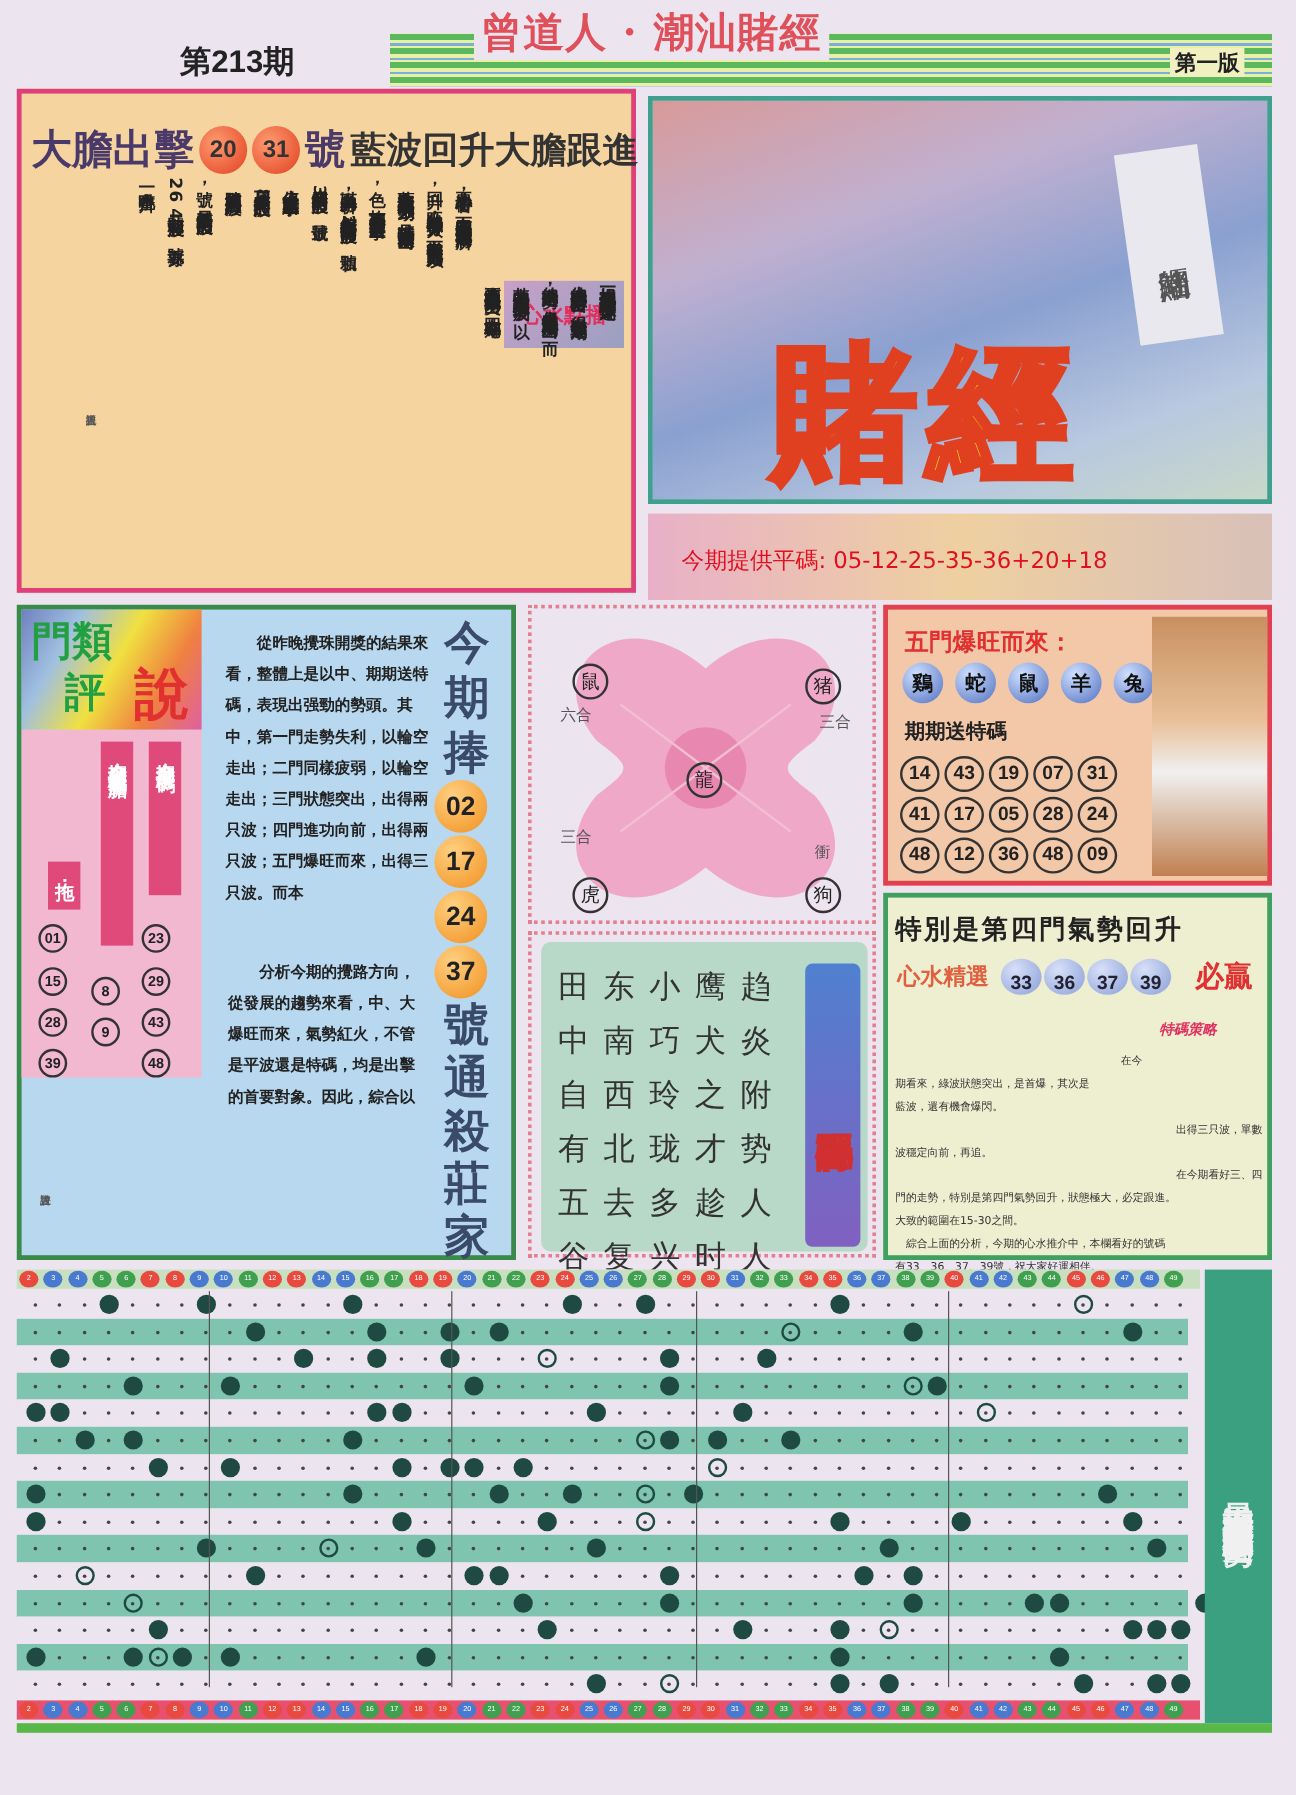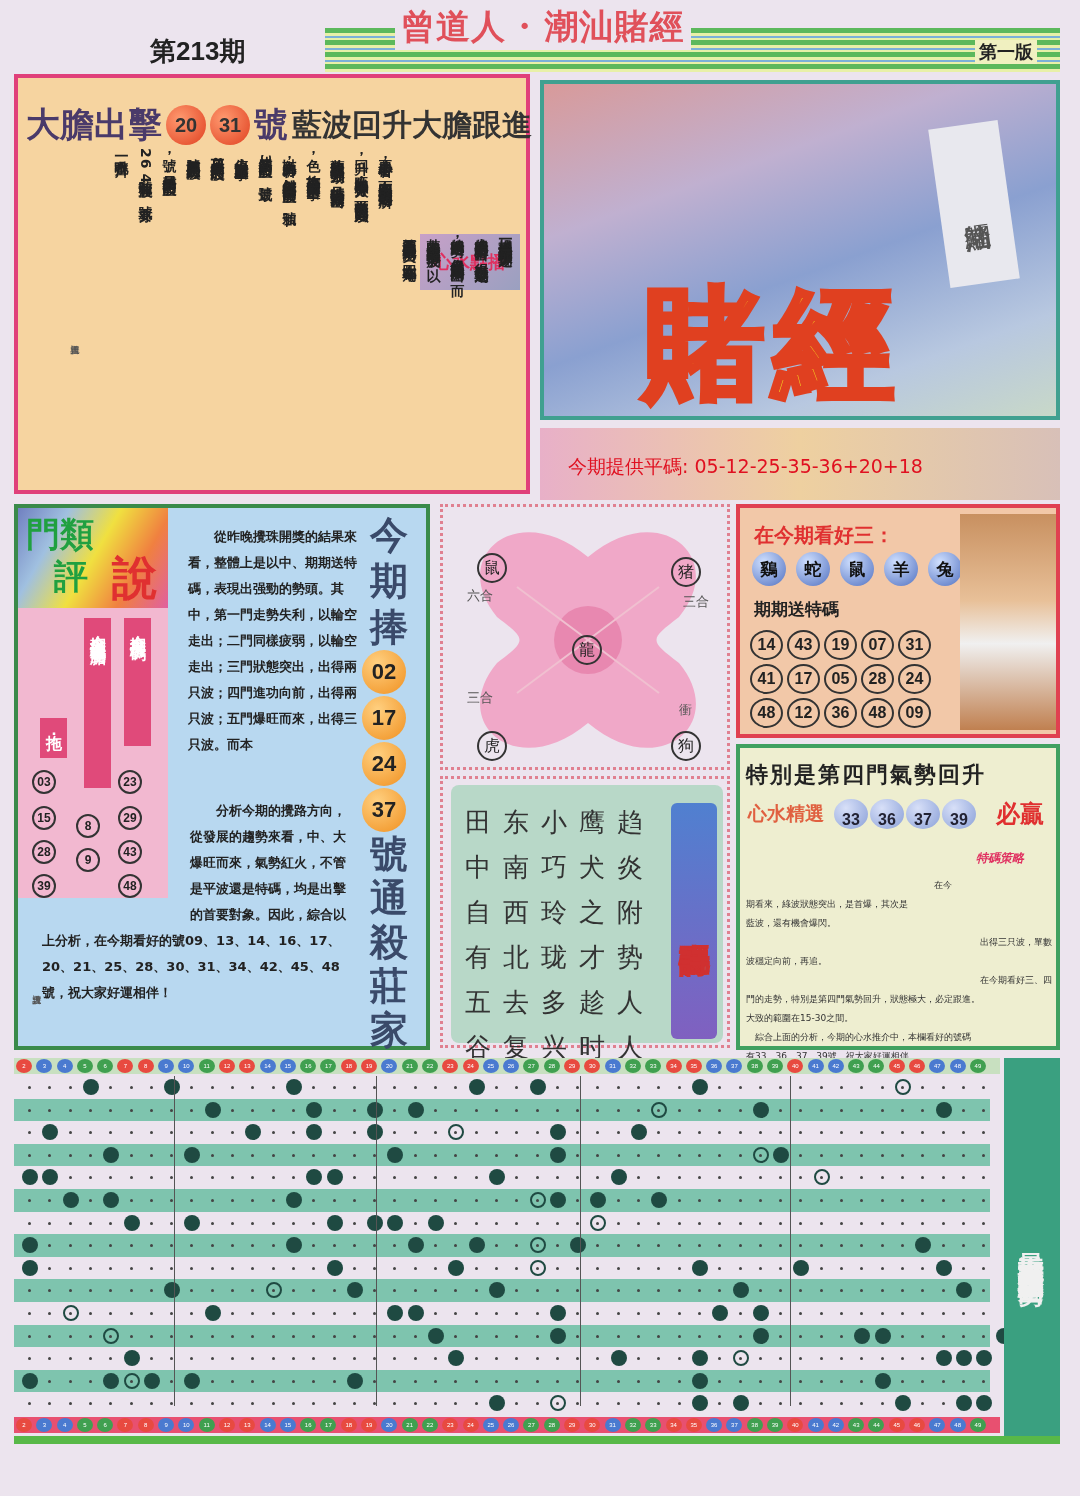--- a/index.html
+++ b/index.html
@@ -67,21 +67,21 @@
 #gy-nums{left:10px;top:122px;display:grid;grid-template-columns:repeat(5,37px);grid-row-gap:4px}
 .cnum2{width:33px;height:30px;border:2px solid #333;border-radius:50%;font-size:16px;font-weight:bold;display:flex;align-items:center;justify-content:center;color:#222;font-family:"Liberation Sans",sans-serif}
 #guanyin{left:220px;top:6px;width:96px;height:216px;background:linear-gradient(180deg,#c89060,#e8c098 40%,#f0f0f0 60%,#c08050)}
 
 #box6{left:736px;top:744px;width:324px;height:306px;background:#eeeed0;border:4px solid #40a060}
 #t6-title{left:6px;top:12px;font-size:22px;font-weight:bold;color:#222;letter-spacing:2px}
 #t6-row{left:8px;top:50px;display:flex;align-items:center;gap:2px}
 #t6-xs{font-size:19px;font-weight:bold;color:#e06040;margin-right:8px}
 .ball-lblue{width:34px;height:30px;border-radius:50%;background:radial-gradient(circle at 35% 30%,#d8e0f8,#8aa0d8);color:#223;font-size:16px;font-weight:bold;display:flex;align-items:flex-end;justify-content:center;font-family:"Liberation Sans",sans-serif}
 #t6-bw{font-size:24px;font-weight:bold;color:#e03030;margin-left:18px}
-#t6-logo{left:236px;top:102px;font-size:12px;font-weight:bold;color:#e03060;font-style:italic}
+#t6-logo{left:226px;top:102px;font-size:12px;font-weight:bold;color:#e03060;font-style:italic}
 #t6-text{left:6px;top:128px;width:306px;font-size:9px;line-height:19px;color:#333}
 
 #chart{left:14px;top:1058px;width:986px;height:378px;background:#ece4ee}
 .numrow{position:absolute;left:0;width:986px;height:16px;display:flex;align-items:center}
 .nb{width:16px;height:14px;border-radius:50%;font-size:6px;color:#fff;display:flex;align-items:center;justify-content:center;margin-right:4.3px;font-family:"Liberation Sans",sans-serif}
 .crow{position:absolute;left:0;width:976px;height:23px}
 .crow.g{background:#7ec4ae}
 .crow.w{background:#ece4ee}
 .dot{position:absolute;width:3px;height:3px;border-radius:50%;background:#444;top:10px}
 .hit{position:absolute;width:16px;height:16px;border-radius:50%;background:#1f4a42;top:3px}
@@ -149,33 +149,32 @@
 <div class="abs" id="box2">
   <div class="abs" id="pinkpanel"></div>
   <div class="abs" id="menlei">
     <div class="abs" id="menlei-t1">門類</div>
     <div class="abs" id="menlei-t2">評</div>
     <div class="abs" id="menlei-t3">說</div>
   </div>
   <div class="vlabel" style="left:66px;top:110px;height:170px">今期提供連碼雙膽</div>
   <div class="vlabel" style="left:106px;top:110px;height:128px">今期提供平碼：</div>
   <div class="vlabel" style="left:22px;top:210px;height:40px">拖：</div>
-  <div class="cnum" style="left:14px;top:262px">03</div>
+  <div class="cnum" style="left:14px;top:262px">01</div>
   <div class="cnum" style="left:14px;top:298px">15</div>
   <div class="cnum" style="left:14px;top:332px">28</div>
   <div class="cnum" style="left:14px;top:366px">39</div>
   <div class="cnum" style="left:58px;top:306px">8</div>
   <div class="cnum" style="left:58px;top:340px">9</div>
   <div class="cnum" style="left:100px;top:262px">23</div>
   <div class="cnum" style="left:100px;top:298px">29</div>
   <div class="cnum" style="left:100px;top:332px">43</div>
   <div class="cnum" style="left:100px;top:366px">48</div>
   <div class="abs" id="b2-para1">　　從昨晚攪珠開獎的結果來看，整體上是以中、期期送特碼，表現出强勁的勢頭。其中，第一門走勢失利，以輪空走出；二門同樣疲弱，以輪空走出；三門狀態突出，出得兩只波；四門進功向前，出得兩只波；五門爆旺而來，出得三只波。而本</div>
   <div class="abs" id="b2-para2">　　分析今期的攪路方向，從發展的趨勢來看，中、大爆旺而來，氣勢紅火，不管是平波還是特碼，均是出擊的首要對象。因此，綜合以</div>
-  <div class="abs" id="b2-para3">上分析，在今期看好的號09、13、14、16、17、20、21、25、28、30、31、34、42、45、48號，祝大家好運相伴！</div>
   <div class="abs" id="credit2">曾道人評說</div>
   <div class="abs" id="jinqi">今期捧</div>
   <div class="ball-orange" style="top:142px">02</div>
   <div class="ball-orange" style="top:188px">17</div>
   <div class="ball-orange" style="top:234px">24</div>
   <div class="ball-orange" style="top:280px">37</div>
   <div class="abs" id="haotong">號通殺莊家</div>
 </div>
 
 <div class="abs" id="box3">
@@ -235,21 +234,21 @@
         <span>来</span>
         <span>灾</span>
         <span>机</span>
         <span>迷</span>
     </div>
     <div class="abs" id="poem-banner">配生肖特碼詩</div>
   </div>
 </div>
 
 <div class="abs" id="box5">
-  <div class="abs" id="gy-title">在今期看好三：</div>
+  <div class="abs" id="gy-title">五門爆旺而來：</div>
   <div class="abs" id="gy-zod">
     <div class="ball-blue">鷄</div>
     <div class="ball-blue">蛇</div>
     <div class="ball-blue">鼠</div>
     <div class="ball-blue">羊</div>
     <div class="ball-blue">兔</div>
   </div>
   <div class="abs" id="gy-sub">期期送特碼</div>
   <div class="abs" id="gy-nums">
     <div class="cnum2">14</div>

